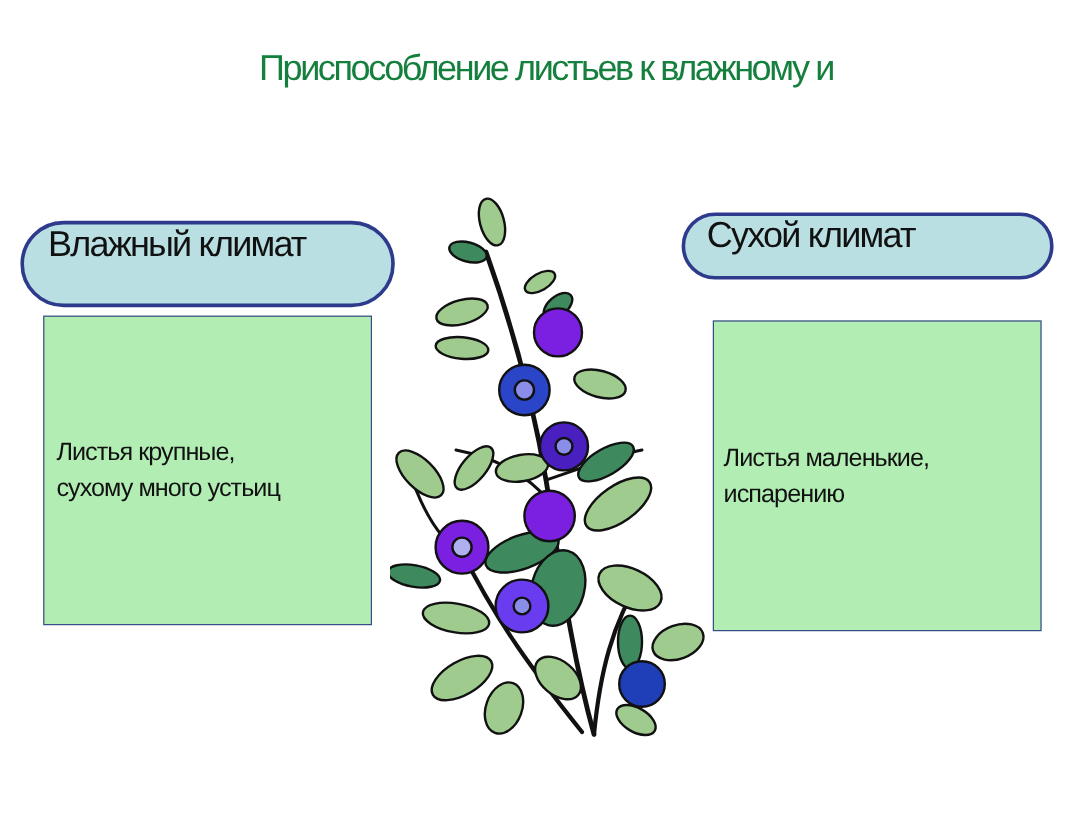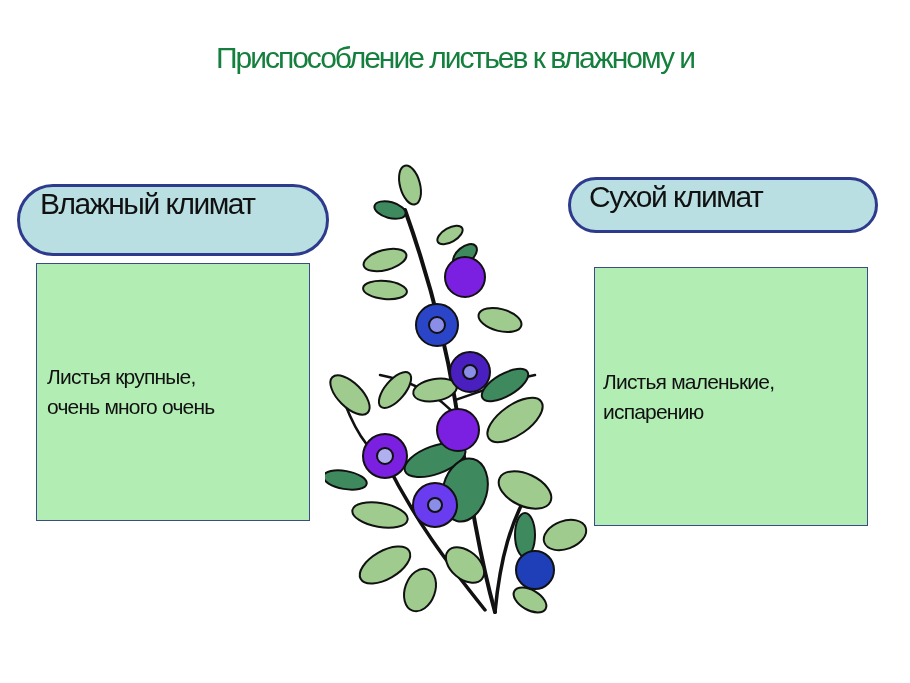--- a/index.html
+++ b/index.html
@@ -19,21 +19,21 @@
 <div class="title">
   <div>Приспособление листьев к влажному и</div>
 </div>
 
 <div class="pill left">
   <span>Влажный климат</span>
 </div>
 <div class="box left">
   <div>
     <div>Листья крупные,</div>
-    <div>очень много очень</div>
+    <div>сухому много устьиц</div>
   </div>
 </div>
 
 <div class="pill right">
   <span>Сухой климат</span>
 </div>
 <div class="box right">
   <div>
     <div>Листья маленькие,</div>
     <div>испарению</div>

